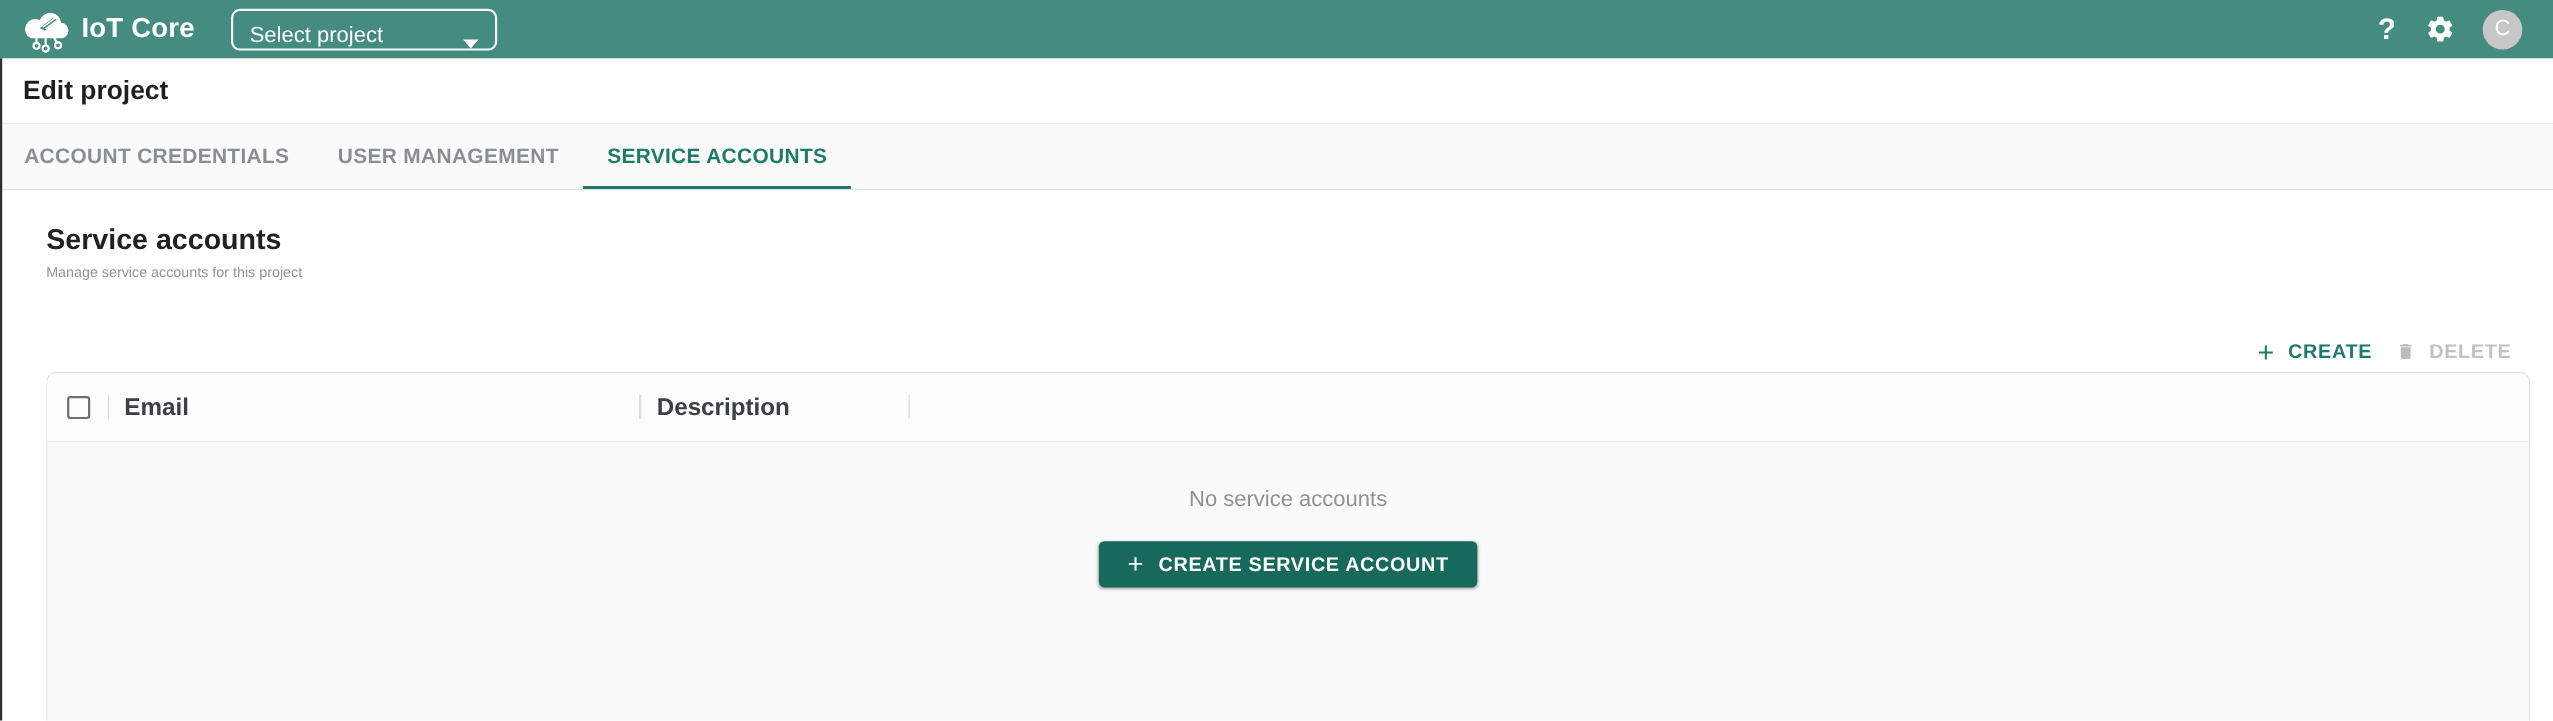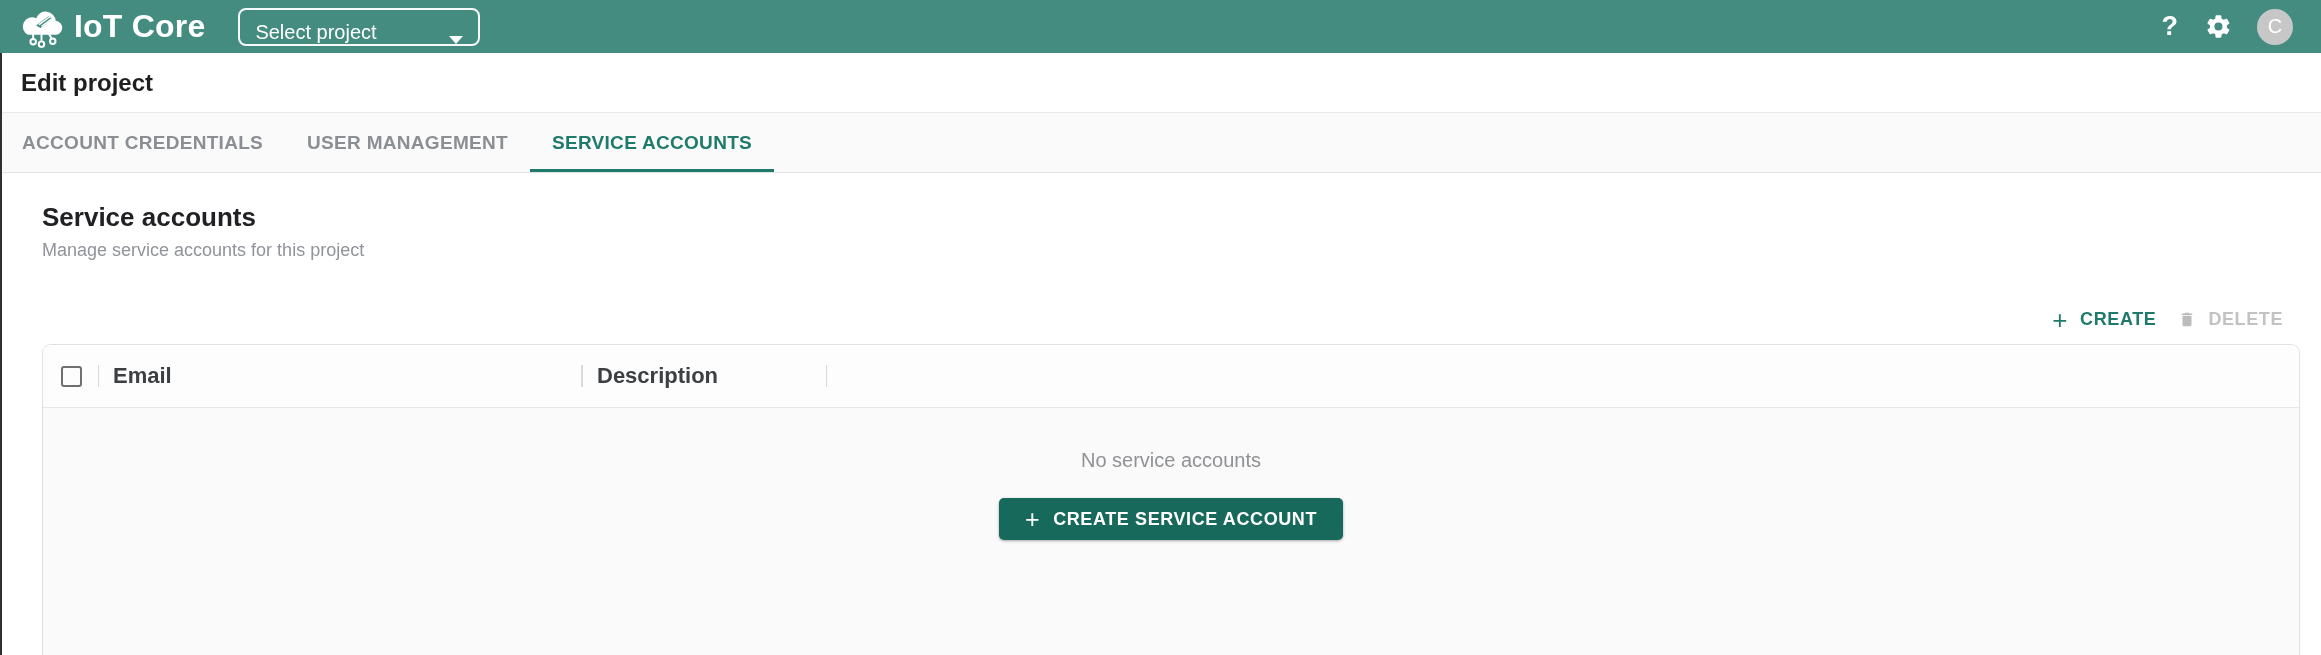--- a/index.html
+++ b/index.html
@@ -3,21 +3,21 @@
 <meta charset="utf-8">
 <style>
   * { margin:0; padding:0; box-sizing:border-box; }
   html,body { width:2321px; height:655px; overflow:hidden; background:#fff;
               font-family:"Liberation Sans","DejaVu Sans",sans-serif; }
 
   
   .appbar { position:relative; height:53px; background:#448c80; display:flex;
             align-items:center; padding:0 28px 0 18px; }
   .logo { width:47px; height:44px; display:block; }
-  .brand { color:#fff; font-size:32px; font-weight:700; margin-left:9px; letter-spacing:.2px; }
+  .brand { color:#fff; font-size:25px; font-weight:700; margin-left:9px; letter-spacing:.2px; }
   .proj-select { margin-left:33px; width:242px; height:38px; border:2px solid rgba(255,255,255,.95);
                  border-radius:8px; background:transparent; display:flex; align-items:flex-end;
                  justify-content:space-between; padding:0 15px; cursor:pointer; }
   .proj-select span.lbl { color:#fff; font-size:20px; }
   .caret { width:0; height:0; border-left:7px solid transparent; border-right:7px solid transparent;
            border-top:8px solid #fff; }
   .appbar .spacer { flex:1; }
   .help { color:#fff; font-size:27px; font-weight:700; cursor:pointer; margin-right:27px; }
   .gear { width:27px; height:27px; cursor:pointer; margin-right:25px; display:block; }
   .avatar { width:36px; height:36px; border-radius:50%; background:#c7c7c7; color:#fff;
@@ -33,21 +33,21 @@
 
   
   .tabbar { height:60px; background:#fafafa; border-bottom:1px solid #e2e2e2; display:flex; }
   .tab { padding:0 22px; display:flex; align-items:center; font-size:19px; font-weight:700;
          letter-spacing:.3px; color:#8b8f93; cursor:pointer; }
   .tab.active { color:#1e7a6a; box-shadow:inset 0 -3px 0 #1e7a6a; }
 
   
   .content { position:relative; padding-left:42px; }
   .section-title { margin-top:29px; font-size:26px; font-weight:700; color:#202124; }
-  .section-sub   { margin-top:7px; font-size:18px; color:#909399; }
+  .section-sub   { margin-top:7px; font-size:13px; color:#909399; }
 
   .toolbar { position:absolute; top:107px; right:38px; display:flex; align-items:center; gap:22px; }
   .tool-btn { display:flex; align-items:center; gap:12px; cursor:pointer; font-size:18px;
               font-weight:700; letter-spacing:.6px; }
   .tool-btn.create { color:#1f7a6a; }
   .tool-btn .plus { font-size:26px; font-weight:400; line-height:20px; }
   .tool-btn.delete { color:#c2c2c2; cursor:default; }
   .trash { width:18px; height:21px; display:block; }
 
   

